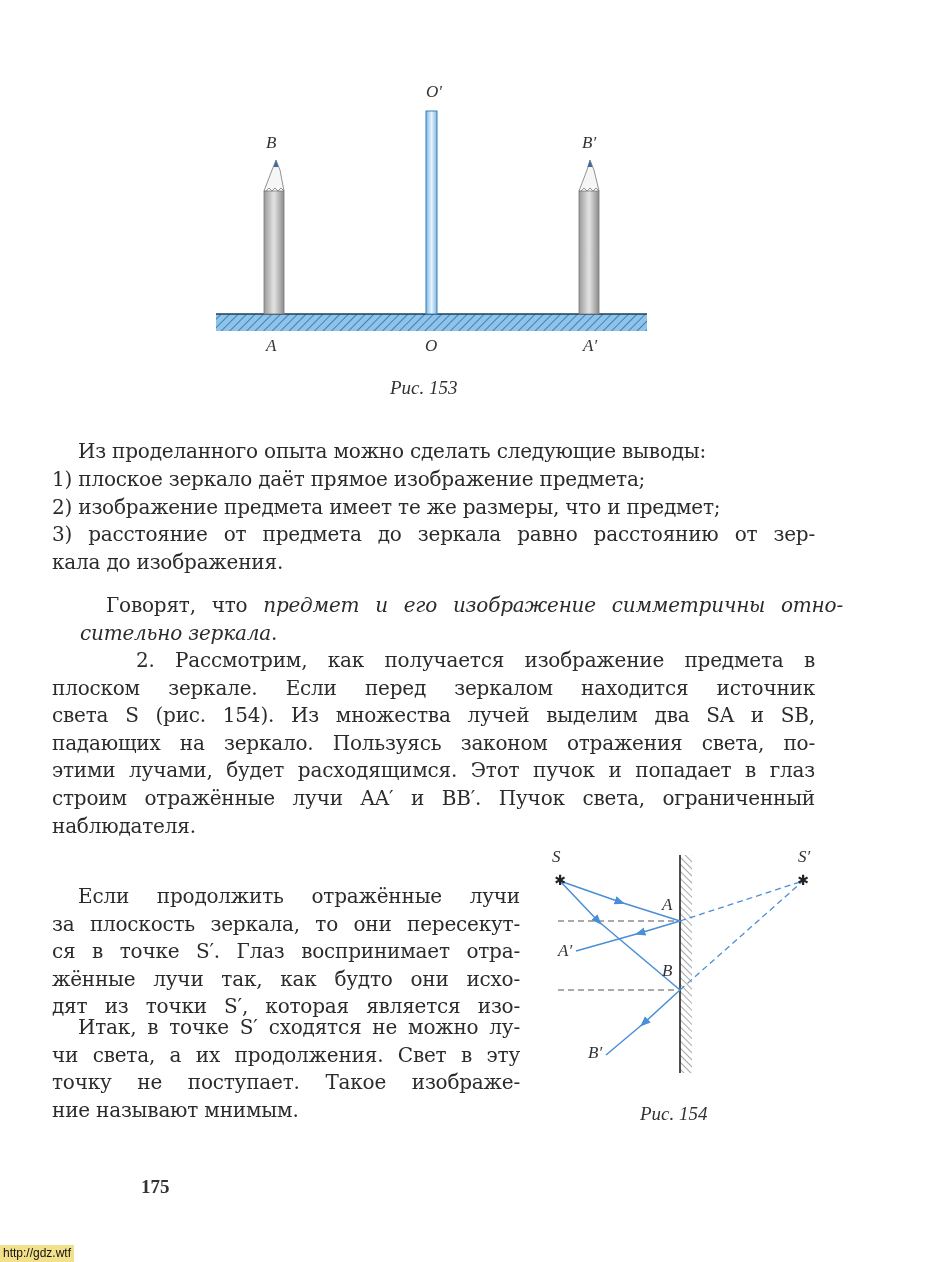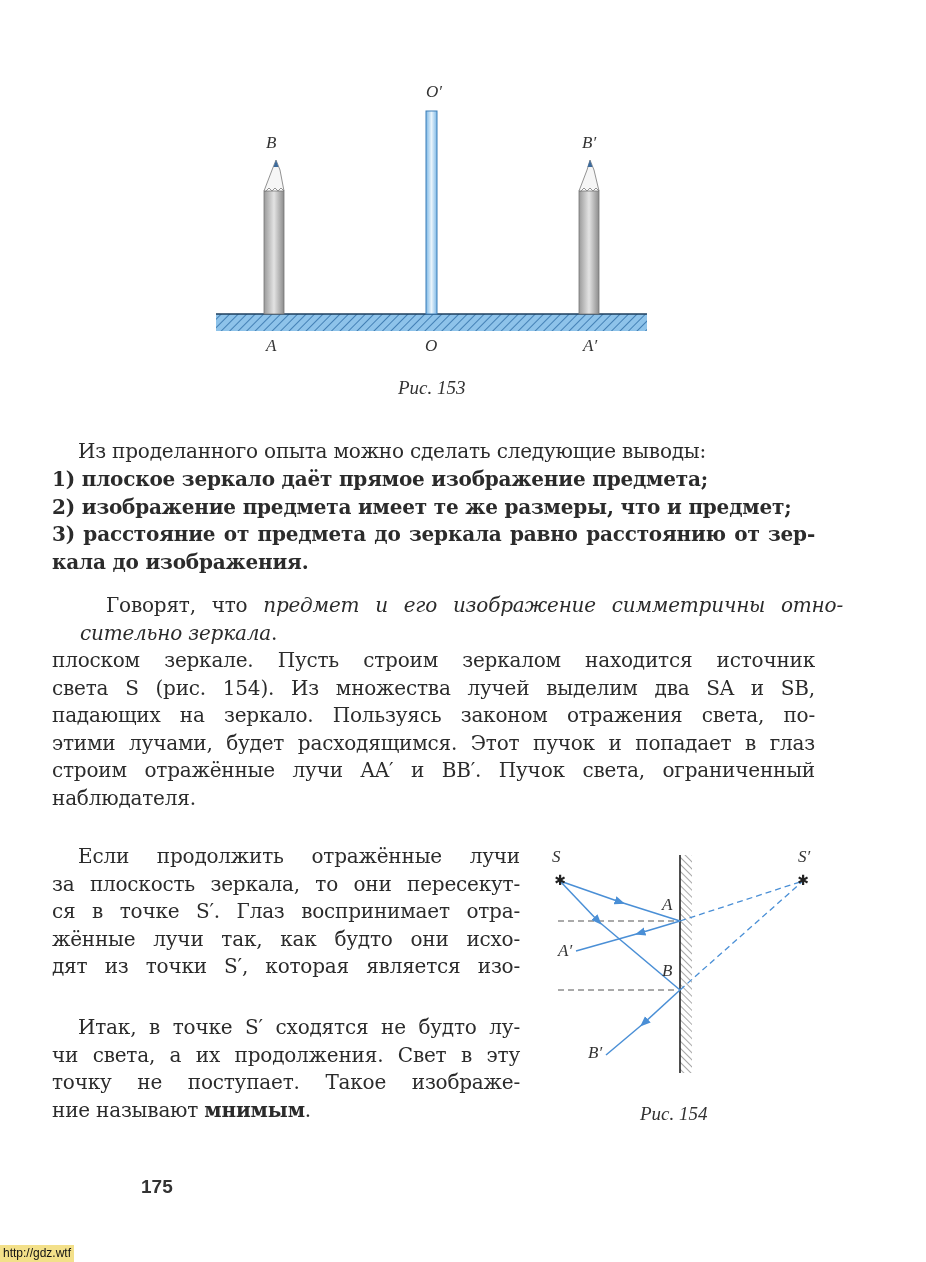--- a/index.html
+++ b/index.html
@@ -18,26 +18,26 @@
     position: absolute; font-family: "Liberation Serif", serif; font-style: italic;
     font-size: 19px; color: #333;
   }
   .para {
     position: absolute; left: 52px; width: 763px;
     font-family: "DejaVu Serif", serif; font-size: 20px; line-height: 27.6px;
     letter-spacing: -0.2px;
   }
   .line { display: block; white-space: nowrap; }
   .just { text-align: justify; text-align-last: justify; }
-  .bold { font-weight: bold; }
+  .bold { font-weight: normal; }
   .it { font-style: italic; font-family: "DejaVu Serif", serif; }
   .narrow { width: 468px; }
   .pagenum {
     position: absolute; left: 141px; top: 1176px; font-size: 19px; font-weight: bold;
-    font-family: Liberation Sans, sans-serif; color: #333;
+    font-family: Liberation Serif, serif; color: #333;
   }
   .watermark {
     position: absolute; left: 0; top: 1245px; height: 17px; padding: 0 3px;
     background: #f3e08a; font-family: "Liberation Sans", sans-serif; font-size: 12px;
     line-height: 17px; color: #111;
   }
 </style>
 </head>
 <body>
 
@@ -80,21 +80,21 @@
       <path d="M579 191 L587 170 L590 160 L594 170 L599 191 L596 188 L593 191 L590 188 L587 191 L584 188 L581 191 Z" fill="#f6f6f6" stroke="#777" stroke-width="0.8"></path>
       <path d="M587.5 167 L590 160 L592.5 167 Z" fill="#3d6b9c"></path>
     </g>
   </svg>
   <span class="fig-label" style="left:426px;top:82px;">O′</span>
   <span class="fig-label" style="left:266px;top:133px;">B</span>
   <span class="fig-label" style="left:582px;top:133px;">B′</span>
   <span class="fig-label" style="left:266px;top:336px;">A</span>
   <span class="fig-label" style="left:425px;top:336px;">O</span>
   <span class="fig-label" style="left:583px;top:336px;">A′</span>
-  <span class="caption" style="left:398px;top:377px;">Рис. 153</span>
+  <span class="caption" style="left:390px;top:377px;">Рис. 153</span>
 </div>
 
 <div class="para" style="top:438px;">
   <span class="line" style="padding-left:26px;">Из проделанного опыта можно сделать следующие выводы:</span>
 </div>
 <div class="para bold" style="top:466px;">
   <span class="line">1) плоское зеркало даёт прямое изображение предмета;</span>
   <span class="line">2) изображение предмета имеет те же размеры, что и предмет;</span>
   <span class="line just">3) расстояние от предмета до зеркала равно расстоянию от зер-</span>
   <span class="line">кала до изображения.</span>
@@ -103,37 +103,40 @@
 <div class="para" style="top:592px;margin-left:28px;">
   <span class="line just" style="padding-left:26px;">
     <span>Говорят, что </span><span class="it">предмет и его изображение симметричны отно-</span>
   </span>
   <span class="line">
     <span class="it">сительно зеркала</span><span>.</span>
   </span>
 </div>
 
 <div class="para" style="top:647px;">
-  <span class="line just">плоском зеркале. Пусть строим зеркалом находится источник</span>
+  <span class="line just" style="padding-left:84px;">
+    <span class="bold">2.</span><span> Рассмотрим, как получается изображение предмета в</span>
+  </span>
+  <span class="line just">плоском зеркале. Если перед зеркалом находится источник</span>
   <span class="line just">света S (рис. 154). Из множества лучей выделим два SA и SB,</span>
   <span class="line just">падающих на зеркало. Пользуясь законом отражения света, по-</span>
   <span class="line just">этими лучами, будет расходящимся. Этот пучок и попадает в глаз</span>
   <span class="line just">строим отражённые лучи AA′ и BB′. Пучок света, ограниченный</span>
   <span class="line">наблюдателя.</span>
 </div>
 
 <div class="para narrow" style="top:843px;">
-  <span class="line just" style="padding-left:26px;">Если продолжить отражённые лучи</span>
+  <span class="line just" style="padding-left:26px;margin-top:40px;">Если продолжить отражённые лучи</span>
   <span class="line just">за плоскость зеркала, то они пересекут-</span>
   <span class="line just">ся в точке S′. Глаз воспринимает отра-</span>
   <span class="line just">жённые лучи так, как будто они исхо-</span>
   <span class="line just">дят из точки S′, которая является изо-</span>
 </div>
 <div class="para narrow" style="top:1014px;">
-  <span class="line just" style="padding-left:26px;">Итак, в точке S′ сходятся не будто лу-</span>
+  <span class="line just" style="padding-left:26px;">Итак, в точке S′ сходятся не можно лу-</span>
   <span class="line just">чи света, а их продолжения. Свет в эту</span>
   <span class="line just">точку не поступает. Такое изображе-</span>
   <span class="line">
     <span>ние называют </span><span class="bold">мнимым</span><span>.</span>
   </span>
 </div>
 
 <div class="abs" style="left:540px;top:845px;width:290px;height:290px;">
   <svg class="abs" style="left:0;top:0" width="290" height="290">
     <defs>

